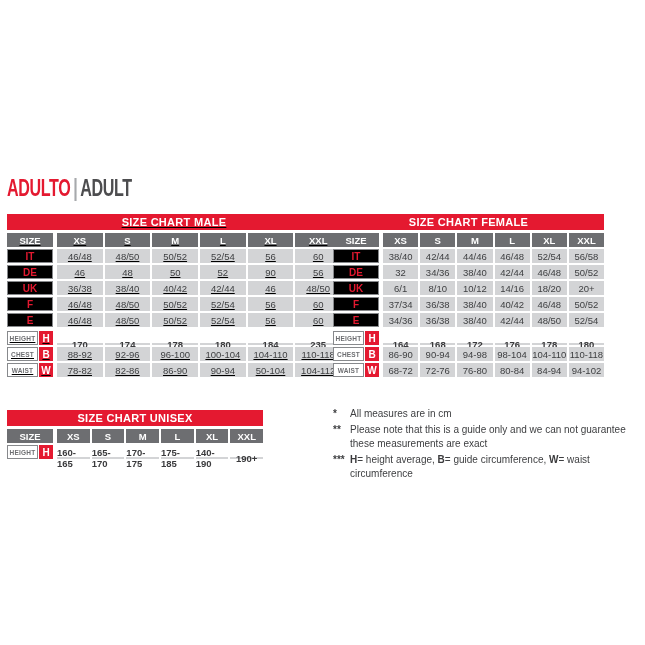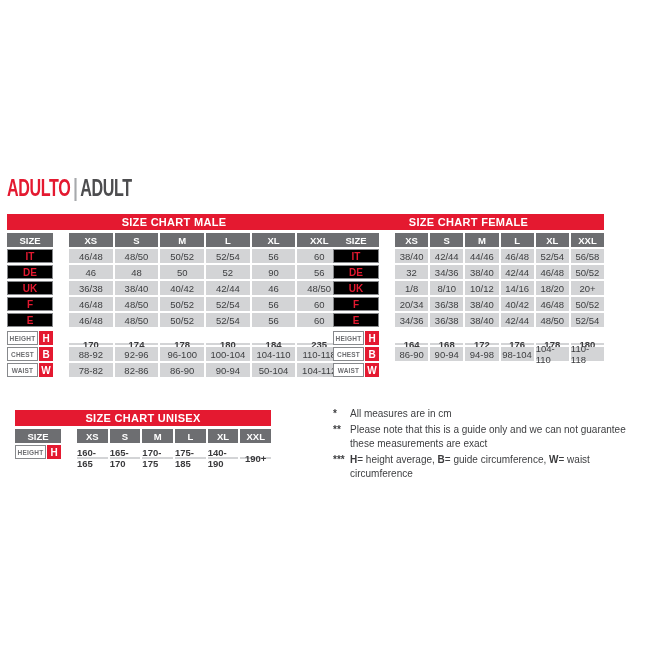--- a/index.html
+++ b/index.html
@@ -27,21 +27,21 @@
 
   .size-table{position:absolute;}
   .banner{
     height:16px;background:var(--red);color:#fff;
     font-size:11px;font-weight:bold;letter-spacing:0.3px;
     display:flex;align-items:center;justify-content:center;
     margin-bottom:3px;
   }
   .trow{display:flex;height:14px;margin-bottom:2px;}
   .gap-before{margin-top:4px;}
-  .lblcol{width:46px;flex:none;margin-right:16px;display:flex;}
+  .lblcol{width:46px;flex:none;margin-right:4px;display:flex;}
   .hdrsize{
     flex:1;background:var(--hdr-gray);color:#fff;
     font-size:9.5px;font-weight:bold;
     display:flex;align-items:center;justify-content:center;
   }
   .lblbox{
     flex:1;background:#000000;border:1px solid var(--border-gray);
     color:var(--red);font-size:10px;font-weight:bold;
     display:flex;align-items:center;justify-content:center;
   }
@@ -57,23 +57,23 @@
   }
   .cells{flex:1;display:flex;gap:2px;}
   .cell{
     flex:1;background:var(--cell-gray);color:var(--text-dark);
     font-size:9.5px;
     display:flex;align-items:center;justify-content:center;
   }
   .cell.bold{font-weight:bold;color:#3a3a3c;margin-top:12px;}
   .hcell{background:var(--hdr-gray);color:#fff;font-size:9.5px;font-weight:bold;}
 
-  #table-male{left:7px;top:214px;width:334px;}
+  #table-male{left:7px;top:214px;width:334px;text-decoration:underline;}
   #table-female{left:333px;top:214px;width:271px;}
-  #table-unisex{left:15px;top:410px;width:256px;}
+  #table-unisex{left:7px;top:410px;width:256px;}
 
   .footnotes{
     position:absolute;left:333px;top:407px;width:312px;
     font-size:10px;color:var(--text-dark);line-height:14px;
   }
   .fnrow{display:flex;margin-bottom:2px;}
   .fnmark{width:17px;flex:none;font-weight:bold;}
   .fntext{flex:1;}
   .fntext b{color:#3a3a3c;}
 </style>
@@ -248,34 +248,34 @@
           <div class="cell">42/44</div>
           <div class="cell">46/48</div>
           <div class="cell">50/52</div>
         </div>
       </div>
       <div class="trow">
         <div class="lblcol">
           <div class="lblbox">UK</div>
         </div>
         <div class="cells">
-          <div class="cell">1/8</div>
+          <div class="cell">6/1</div>
           <div class="cell">8/10</div>
           <div class="cell">10/12</div>
           <div class="cell">14/16</div>
           <div class="cell">18/20</div>
           <div class="cell">20+</div>
         </div>
       </div>
       <div class="trow">
         <div class="lblcol">
           <div class="lblbox">F</div>
         </div>
         <div class="cells">
-          <div class="cell">20/34</div>
+          <div class="cell">37/34</div>
           <div class="cell">36/38</div>
           <div class="cell">38/40</div>
           <div class="cell">40/42</div>
           <div class="cell">46/48</div>
           <div class="cell">50/52</div>
         </div>
       </div>
       <div class="trow">
         <div class="lblcol">
           <div class="lblbox">E</div>
@@ -315,20 +315,28 @@
           <div class="cell">98-104</div>
           <div class="cell">104-110</div>
           <div class="cell">110-118</div>
         </div>
       </div>
       <div class="trow measure">
         <div class="lblcol">
           <div class="mlabel">WAIST</div>
           <div class="badge">W</div>
         </div>
+        <div class="cells">
+          <div class="cell">68-72</div>
+          <div class="cell">72-76</div>
+          <div class="cell">76-80</div>
+          <div class="cell">80-84</div>
+          <div class="cell">84-94</div>
+          <div class="cell">94-102</div>
+        </div>
       </div>
     </div>
   <div id="table-unisex" class="size-table">
       <div class="banner">SIZE CHART UNISEX</div>
       <div class="trow hdr">
         <div class="lblcol">
           <div class="hdrsize">SIZE</div>
         </div>
         <div class="cells">
           <div class="cell hcell">XS</div>

